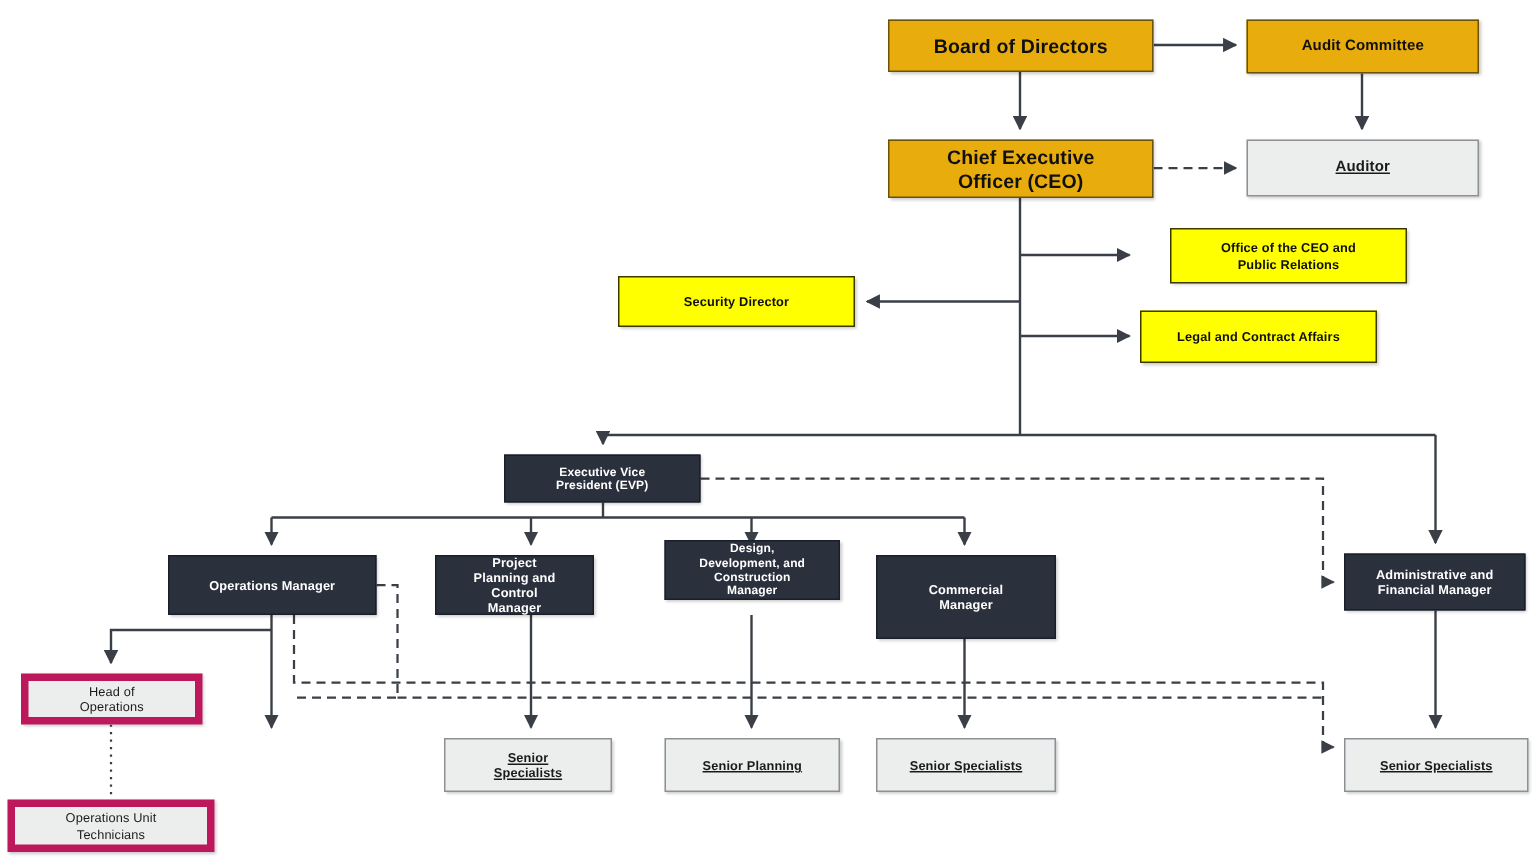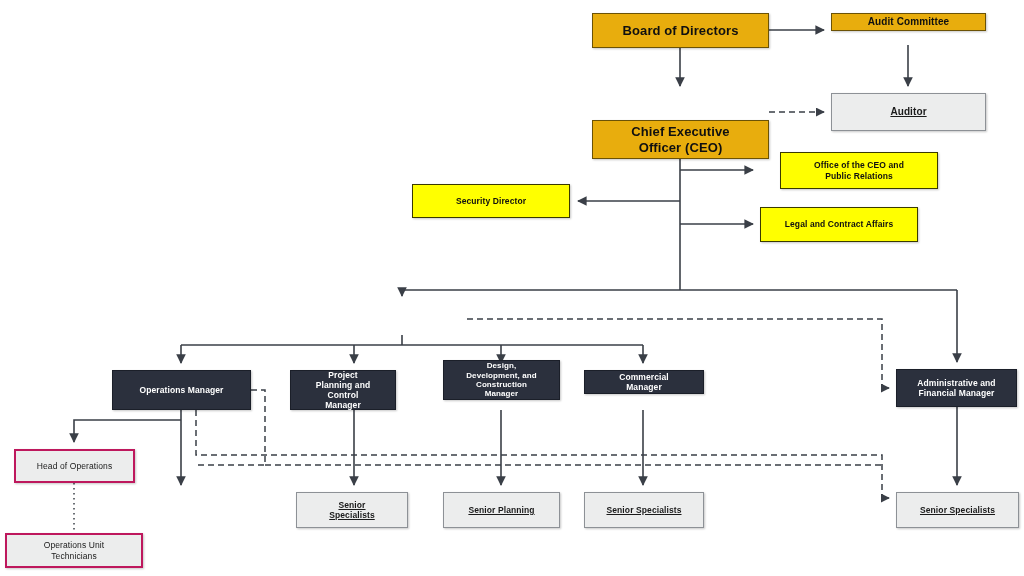--- a/index.html
+++ b/index.html
@@ -56,21 +56,21 @@
   }
   .node-grey {
     background: #eceded;
     border: 1px solid #8d9196;
     color: #1a1a1a;
     font-weight: bold;
     text-decoration: underline;
   }
   .node-grey-plain {
     background: #eceded;
-    border: 2px solid #be185d;
+    border: 5px solid #be185d;
     color: #1a1a1a;
     font-weight: normal;
   }
 </style>
 </head>
 <body>
 
 <div id="chart-canvas">
 
   <svg id="connector-layer" viewBox="0 0 1024 576" width="1024" height="576" xmlns="http://www.w3.org/2000/svg">
@@ -125,40 +125,41 @@
       <path d="M 769 112 L 824 112" marker-end="url(#arrowDark)"></path>
       <path d="M 467 319 L 882 319 L 882 388 L 889 388" marker-end="url(#arrowDark)"></path>
       <path d="M 251 390 L 265 390 L 265 465 L 196 465"></path>
       <path d="M 196 410 L 196 455 L 882 455 L 882 498 L 889 498" marker-end="url(#arrowDark)"></path>
       <path d="M 265 465 L 882 465"></path>
     </g>
   </svg>
 
   <div class="node node-gold" style="left:592px;top:13px;width:177px;height:35px;font-size:13px;">Board of Directors</div>
 
-  <div class="node node-gold" style="left:831px;top:13px;width:155px;height:18px;font-size:10px;">Audit Committee</div>
+  <div class="node node-gold" style="left:831px;top:13px;width:155px;height:36px;font-size:10px;">Audit Committee</div>
 
-  <div class="node node-gold" style="left:592px;top:93px;width:177px;height:39px;font-size:13px;margin-top:27px;">Chief Executive Officer (CEO)</div>
+  <div class="node node-gold" style="left:592px;top:93px;width:177px;height:39px;font-size:13px;">Chief Executive Officer (CEO)</div>
 
   <div class="node node-grey" style="left:831px;top:93px;width:155px;height:38px;font-size:10px;">Auditor</div>
 
   <div class="node node-yellow" style="left:760px;top:152px;width:158px;height:37px;font-size:8.5px;margin-left:20px;">Office of the CEO and Public Relations</div>
 
   <div class="node node-yellow" style="left:412px;top:184px;width:158px;height:34px;font-size:8.5px;">Security Director</div>
 
   <div class="node node-yellow" style="left:760px;top:207px;width:158px;height:35px;font-size:8.5px;">Legal and Contract Affairs</div>
 
+  <div class="node node-dark" style="left:336px;top:303px;width:131px;height:32px;font-size:8px;">Executive Vice President (EVP)</div>
 
   <div class="node node-dark" style="left:112px;top:370px;width:139px;height:40px;font-size:8.5px;">Operations Manager</div>
 
   <div class="node node-dark" style="left:290px;top:370px;width:106px;height:40px;font-size:8.5px;">Project Planning and Control Manager</div>
 
   <div class="node node-dark" style="left:443px;top:360px;width:117px;height:40px;font-size:8px;">Design, Development, and Construction Manager</div>
 
-  <div class="node node-dark" style="left:584px;top:370px;width:120px;height:24px;font-size:8.5px;">Commercial Manager</div>
+  <div class="node node-dark" style="left:584px;top:370px;width:120px;height:56px;font-size:8.5px;">Commercial Manager</div>
 
   <div class="node node-dark" style="left:896px;top:369px;width:121px;height:38px;font-size:8.5px;">Administrative and Financial Manager</div>
 
   <div class="node node-grey-plain" style="left:14px;top:449px;width:121px;height:34px;font-size:8.5px;">Head of Operations</div>
 
 
   <div class="node node-grey-plain" style="left:5px;top:533px;width:138px;height:35px;font-size:8.5px;">Operations Unit Technicians</div>
 
   <div class="node node-grey" style="left:296px;top:492px;width:112px;height:36px;font-size:8.5px;">Senior Specialists</div>
 

